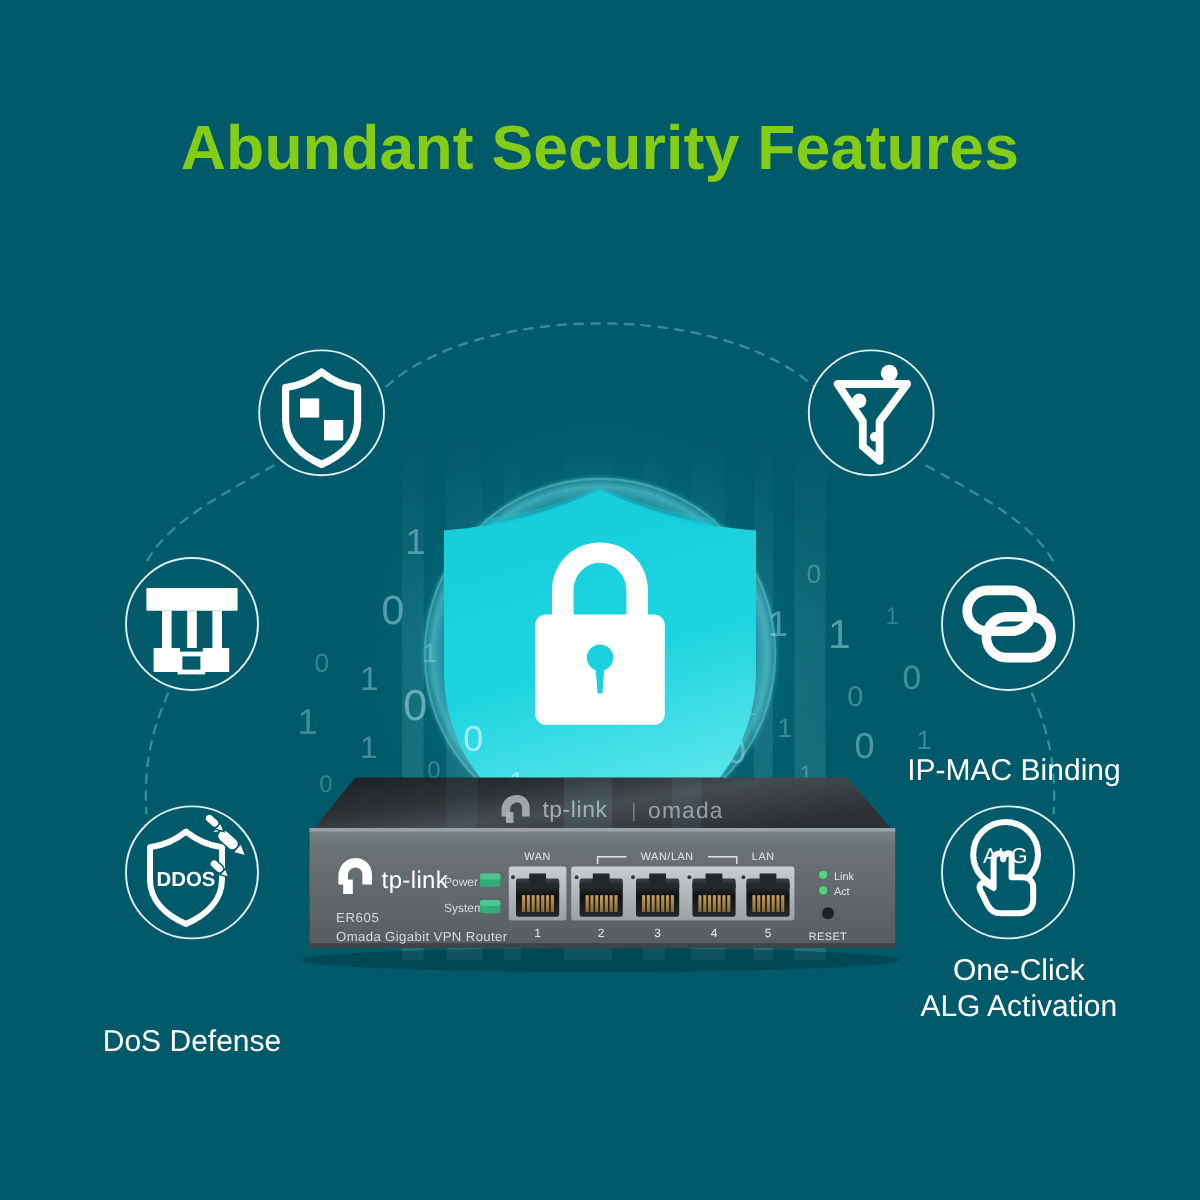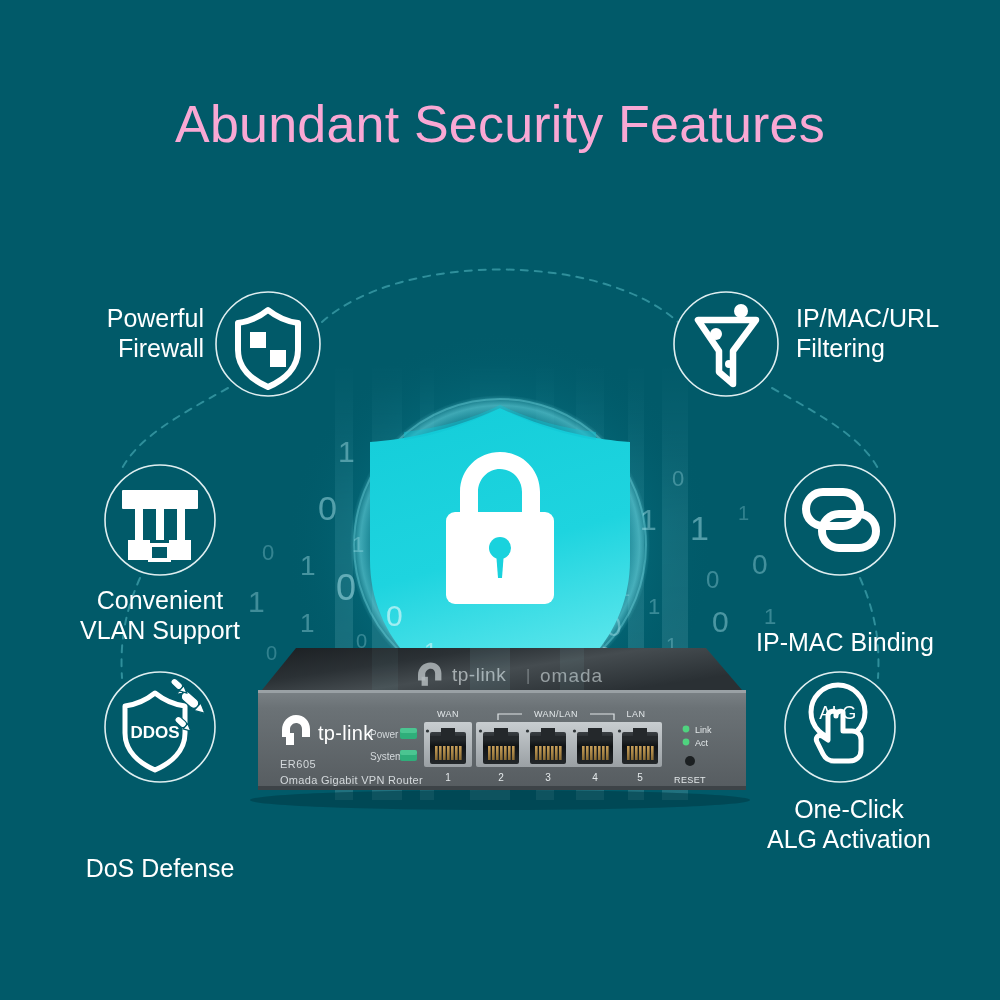--- a/index.html
+++ b/index.html
@@ -9,23 +9,23 @@
     font-family:"Liberation Sans", sans-serif;
     overflow:hidden;
     position:relative;
   }
   #stage { position:absolute; inset:0; width:1000px; height:1000px; }
 
   
   .title {
     position:absolute; left:0; top:94px; width:1000px;
     text-align:center;
-    color:#f9a8d4;
+    color:#84cc16;
     font-size:52px;
-    font-weight:400;
+    font-weight:700;
     letter-spacing:0.2px;
     white-space:nowrap;
   }
 
   
   .layer { position:absolute; left:0; top:0; width:1000px; height:1000px; }
   .layer.nohit { pointer-events:none; }
 
   
   .flabel {
@@ -429,29 +429,23 @@
                  C861 757 856 761 849 761 L834 761
                  C829 761 825 758 823 754 L817 742
                  C815 738 818 734 822 736 L828 740 L828 716
                  C828 712 832 710 836 712 Z" fill="#015a69" stroke="#ffffff" stroke-width="5" stroke-linejoin="round"></path>
       </g>
     </g>
   </svg>
 
   <div class="title">Abundant Security Features</div>
 
-  <div class="flabel left-of" style="left:70px; top:304px; width:134px;">Powerful
-Firewall</div>
-
-  <div class="flabel below" style="left:30px; top:586px; width:260px;">Convenient
-VLAN Support</div>
+
 
   <div class="flabel below" style="left:25px; top:854px; width:270px;">DoS Defense</div>
 
-  <div class="flabel right-of" style="left:796px; top:304px; width:190px;">IP/MAC/URL
-Filtering</div>
 
   <div class="flabel below" style="left:700px; top:628px; width:290px;">IP-MAC Binding</div>
 
   <div class="flabel below" style="left:706px; top:795px; width:286px;">One-Click
 ALG Activation</div>
 
 </div>
 
 </body></html>

